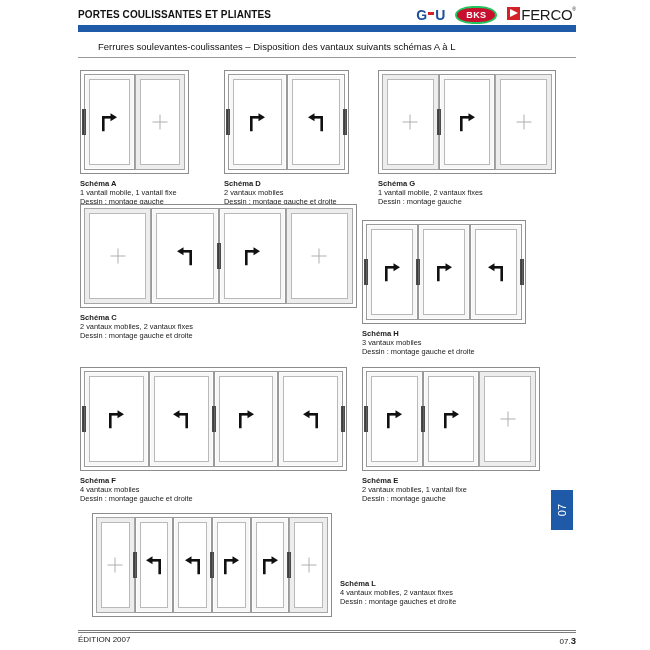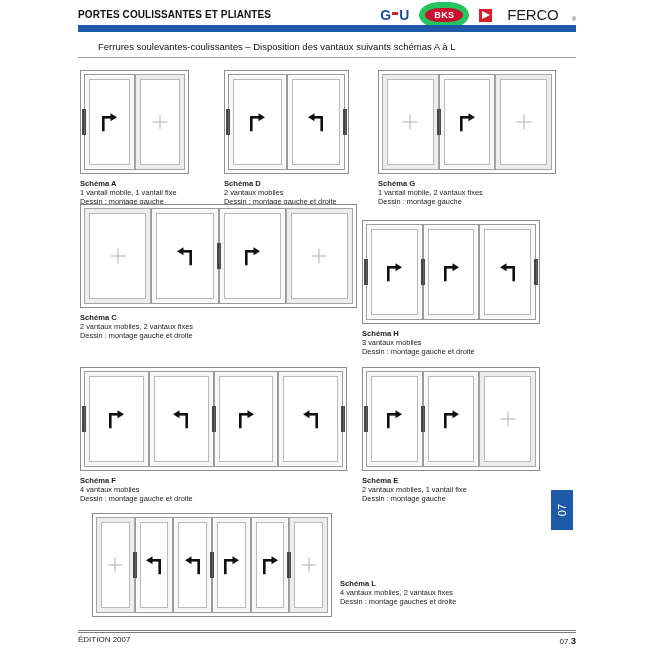--- a/index.html
+++ b/index.html
@@ -18,23 +18,23 @@
     position:absolute;left:0;top:3px;white-space:nowrap;
   }
   .logos{position:absolute;right:0;top:0px;display:flex;align-items:center;gap:10px;height:17px;}
   .logo-gu{display:flex;align-items:center;font-weight:bold;font-size:14px;color:#1a4f9c;line-height:1;}
   .logo-gu .g{color:#1a4f9c;}
   .logo-gu .dash{display:inline-block;width:6px;height:3px;background:#d42027;margin:0 1px 3px 1px;}
   .logo-gu .u{color:#1a4f9c;}
   .logo-bks{
     position:relative;width:38px;height:14px;background:#c8102e;color:#fff;
     border-radius:50%/60%;display:flex;align-items:center;justify-content:center;
-    font-weight:bold;font-size:9px;letter-spacing:.3px;border:6px solid #22c55e;
-  }
-  .logo-ferco{display:flex;align-items:flex-end;line-height:1;gap:14px;}
+    font-weight:bold;font-size:9px;letter-spacing:.3px;border:2px solid #22c55e;
+  }
+  .logo-ferco{display:flex;align-items:flex-start;line-height:1;}
   .ferco-mark{
     width:13px;height:13px;background:#d42027;margin-right:1px;position:relative;
   }
   .ferco-mark:after{
     content:"";position:absolute;left:2.5px;top:2px;width:0;height:0;
     border-left:8px solid #fff;border-top:4px solid transparent;border-bottom:4px solid transparent;
   }
   .ferco-text{font-size:15px;font-weight:500;color:#1b1b1b;letter-spacing:-.3px;}
   .ferco-r{font-size:5px;vertical-align:super;color:#1b1b1b;}
   .header-rule{position:absolute;left:78px;top:25px;width:498px;height:7px;background:#1e5aa8;}
@@ -303,21 +303,21 @@
               </div>
             </div>
           </div>
         </div>
         <div class="caption">
           <div class="cap-title">Schéma C</div>
           <div>2 vantaux mobiles, 2 vantaux fixes</div>
           <div>Dessin : montage gauche et droite</div>
         </div>
       </div>
-      <div class="block" style="left: 362px; top: 220px; width: 178px;">
+      <div class="block" style="left: 362px; top: 220px; width: 164px;">
         <div class="frame" style="height: 104px;">
           <div class="frame-inner">
             <div class="panel mobile">
               <div class="glass">
                 <div class="arrow">
                   <svg viewBox="0 0 18 19" xmlns="http://www.w3.org/2000/svg">
                     <g fill="#111">
                       <rect x="2" y="3.5" width="2.6" height="15.5"></rect>
                       <rect x="2" y="3.5" width="10" height="2.6"></rect>
                       <polygon points="10.5,0.8 17,4.8 10.5,8.8"></polygon>

